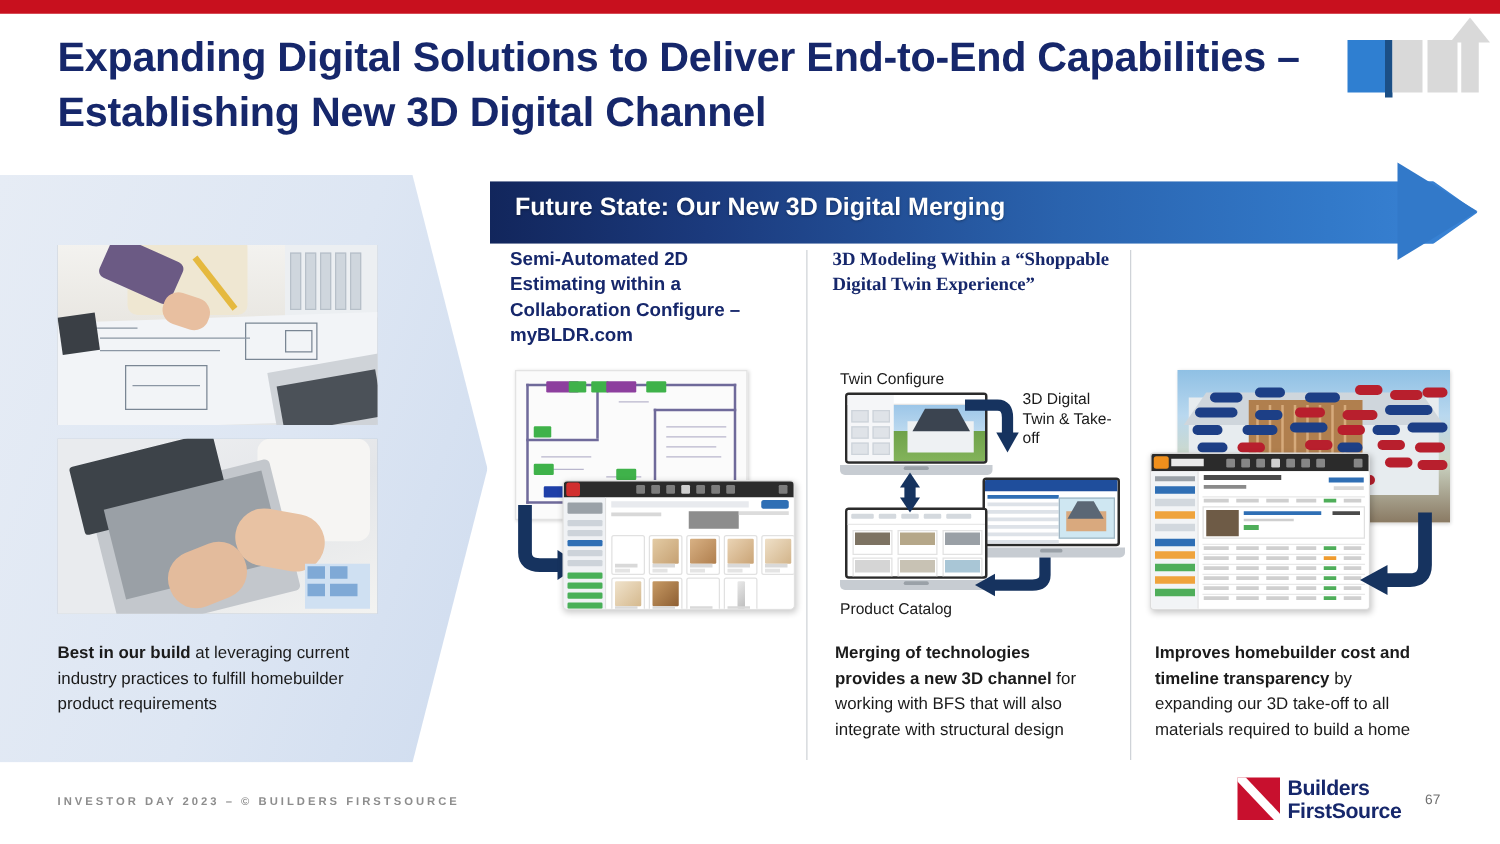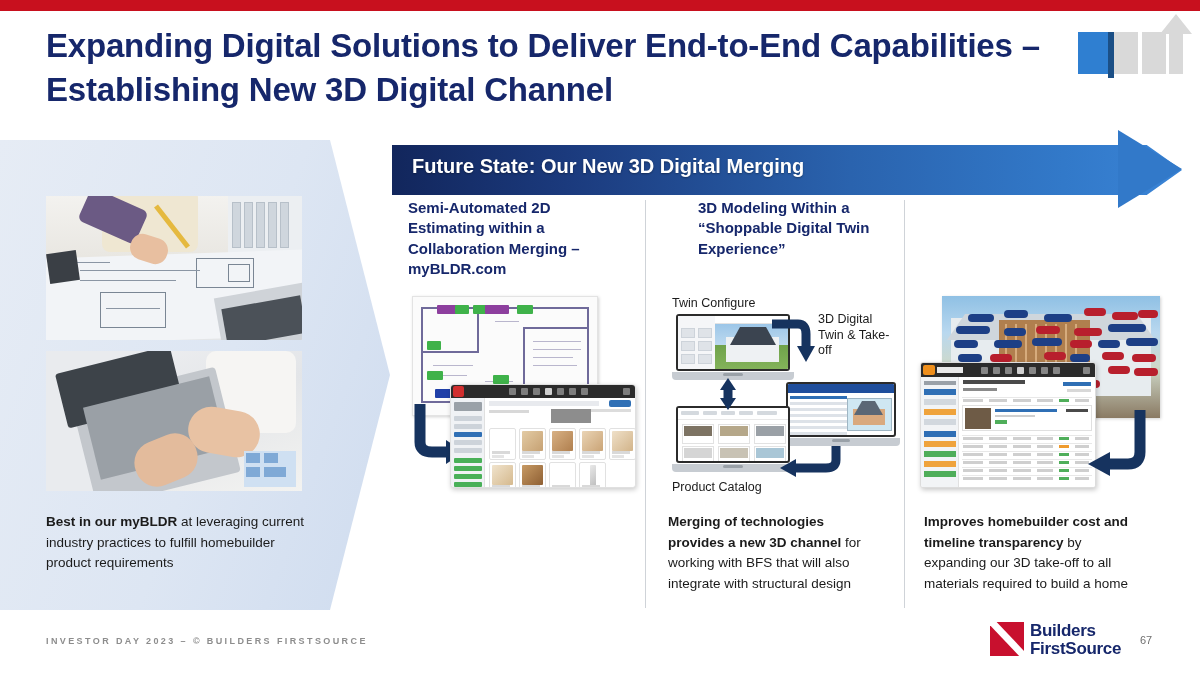--- a/index.html
+++ b/index.html
@@ -103,21 +103,21 @@
   }
   .banner-text {
     position: absolute; left: 412px; top: 155px;
     font-size: 20px; font-weight: bold; color: #ffffff;
     text-shadow: 0 1px 2px rgba(0,0,0,.35);
   }
 
   
   .col { position: absolute; top: 198px; }
   .col1 { left: 408px; width: 222px; }
-  .col2 { left: 698px; width: 230px; }
+  .col2 { left: 666px; width: 230px; font-family: Liberation Serif, serif; }
   .col3 { left: 922px; width: 236px; }
 
   .col-head {
     font-size: 15px; font-weight: bold; color: #16276b; line-height: 1.35;
   }
   .divider {
     position: absolute; top: 200px; width: 1px; height: 408px; background: #cfd3d8;
   }
   .div1 { left: 645px; }
   .div2 { left: 904px; }
@@ -303,32 +303,32 @@
     <div class="p2-hand1"></div>
     <div class="p2-bluegrid">
       <i style="left:2px;top:2px;width:14px;height:10px"></i>
       <i style="left:20px;top:2px;width:14px;height:10px"></i>
       <i style="left:2px;top:16px;width:14px;height:10px"></i>
       <i style="left:20px;top:16px;width:22px;height:10px"></i>
     </div>
   </div>
 
   <div class="left-caption">
-    <b>Best in our myBLDR</b><span> at leveraging current industry practices to fulfill homebuilder product requirements</span>
+    <b>Best in our build</b><span> at leveraging current industry practices to fulfill homebuilder product requirements</span>
   </div>
 
   <div class="banner"></div>
   <div class="banner-tip"></div>
   <div class="banner-text">Future State: Our New 3D Digital Merging</div>
 
   <div class="divider div1"></div>
   <div class="divider div2"></div>
 
   <div class="col col1">
-    <div class="col-head">Semi-Automated 2D Estimating within a Collaboration Merging – myBLDR.com</div>
+    <div class="col-head">Semi-Automated 2D Estimating within a Collaboration Configure – myBLDR.com</div>
   </div>
 
   <div class="art1">
     <div class="fp">
       <div class="fp-wall" style="left:8px;top:10px;width:2px;height:96px"></div>
       <div class="fp-wall" style="left:8px;top:10px;width:168px;height:2px"></div>
       <div class="fp-wall" style="left:174px;top:10px;width:2px;height:96px"></div>
       <div class="fp-wall" style="left:8px;top:104px;width:168px;height:2px"></div>
       <div class="fp-wall" style="left:64px;top:10px;width:2px;height:44px"></div>
       <div class="fp-wall" style="left:8px;top:54px;width:58px;height:2px"></div>

